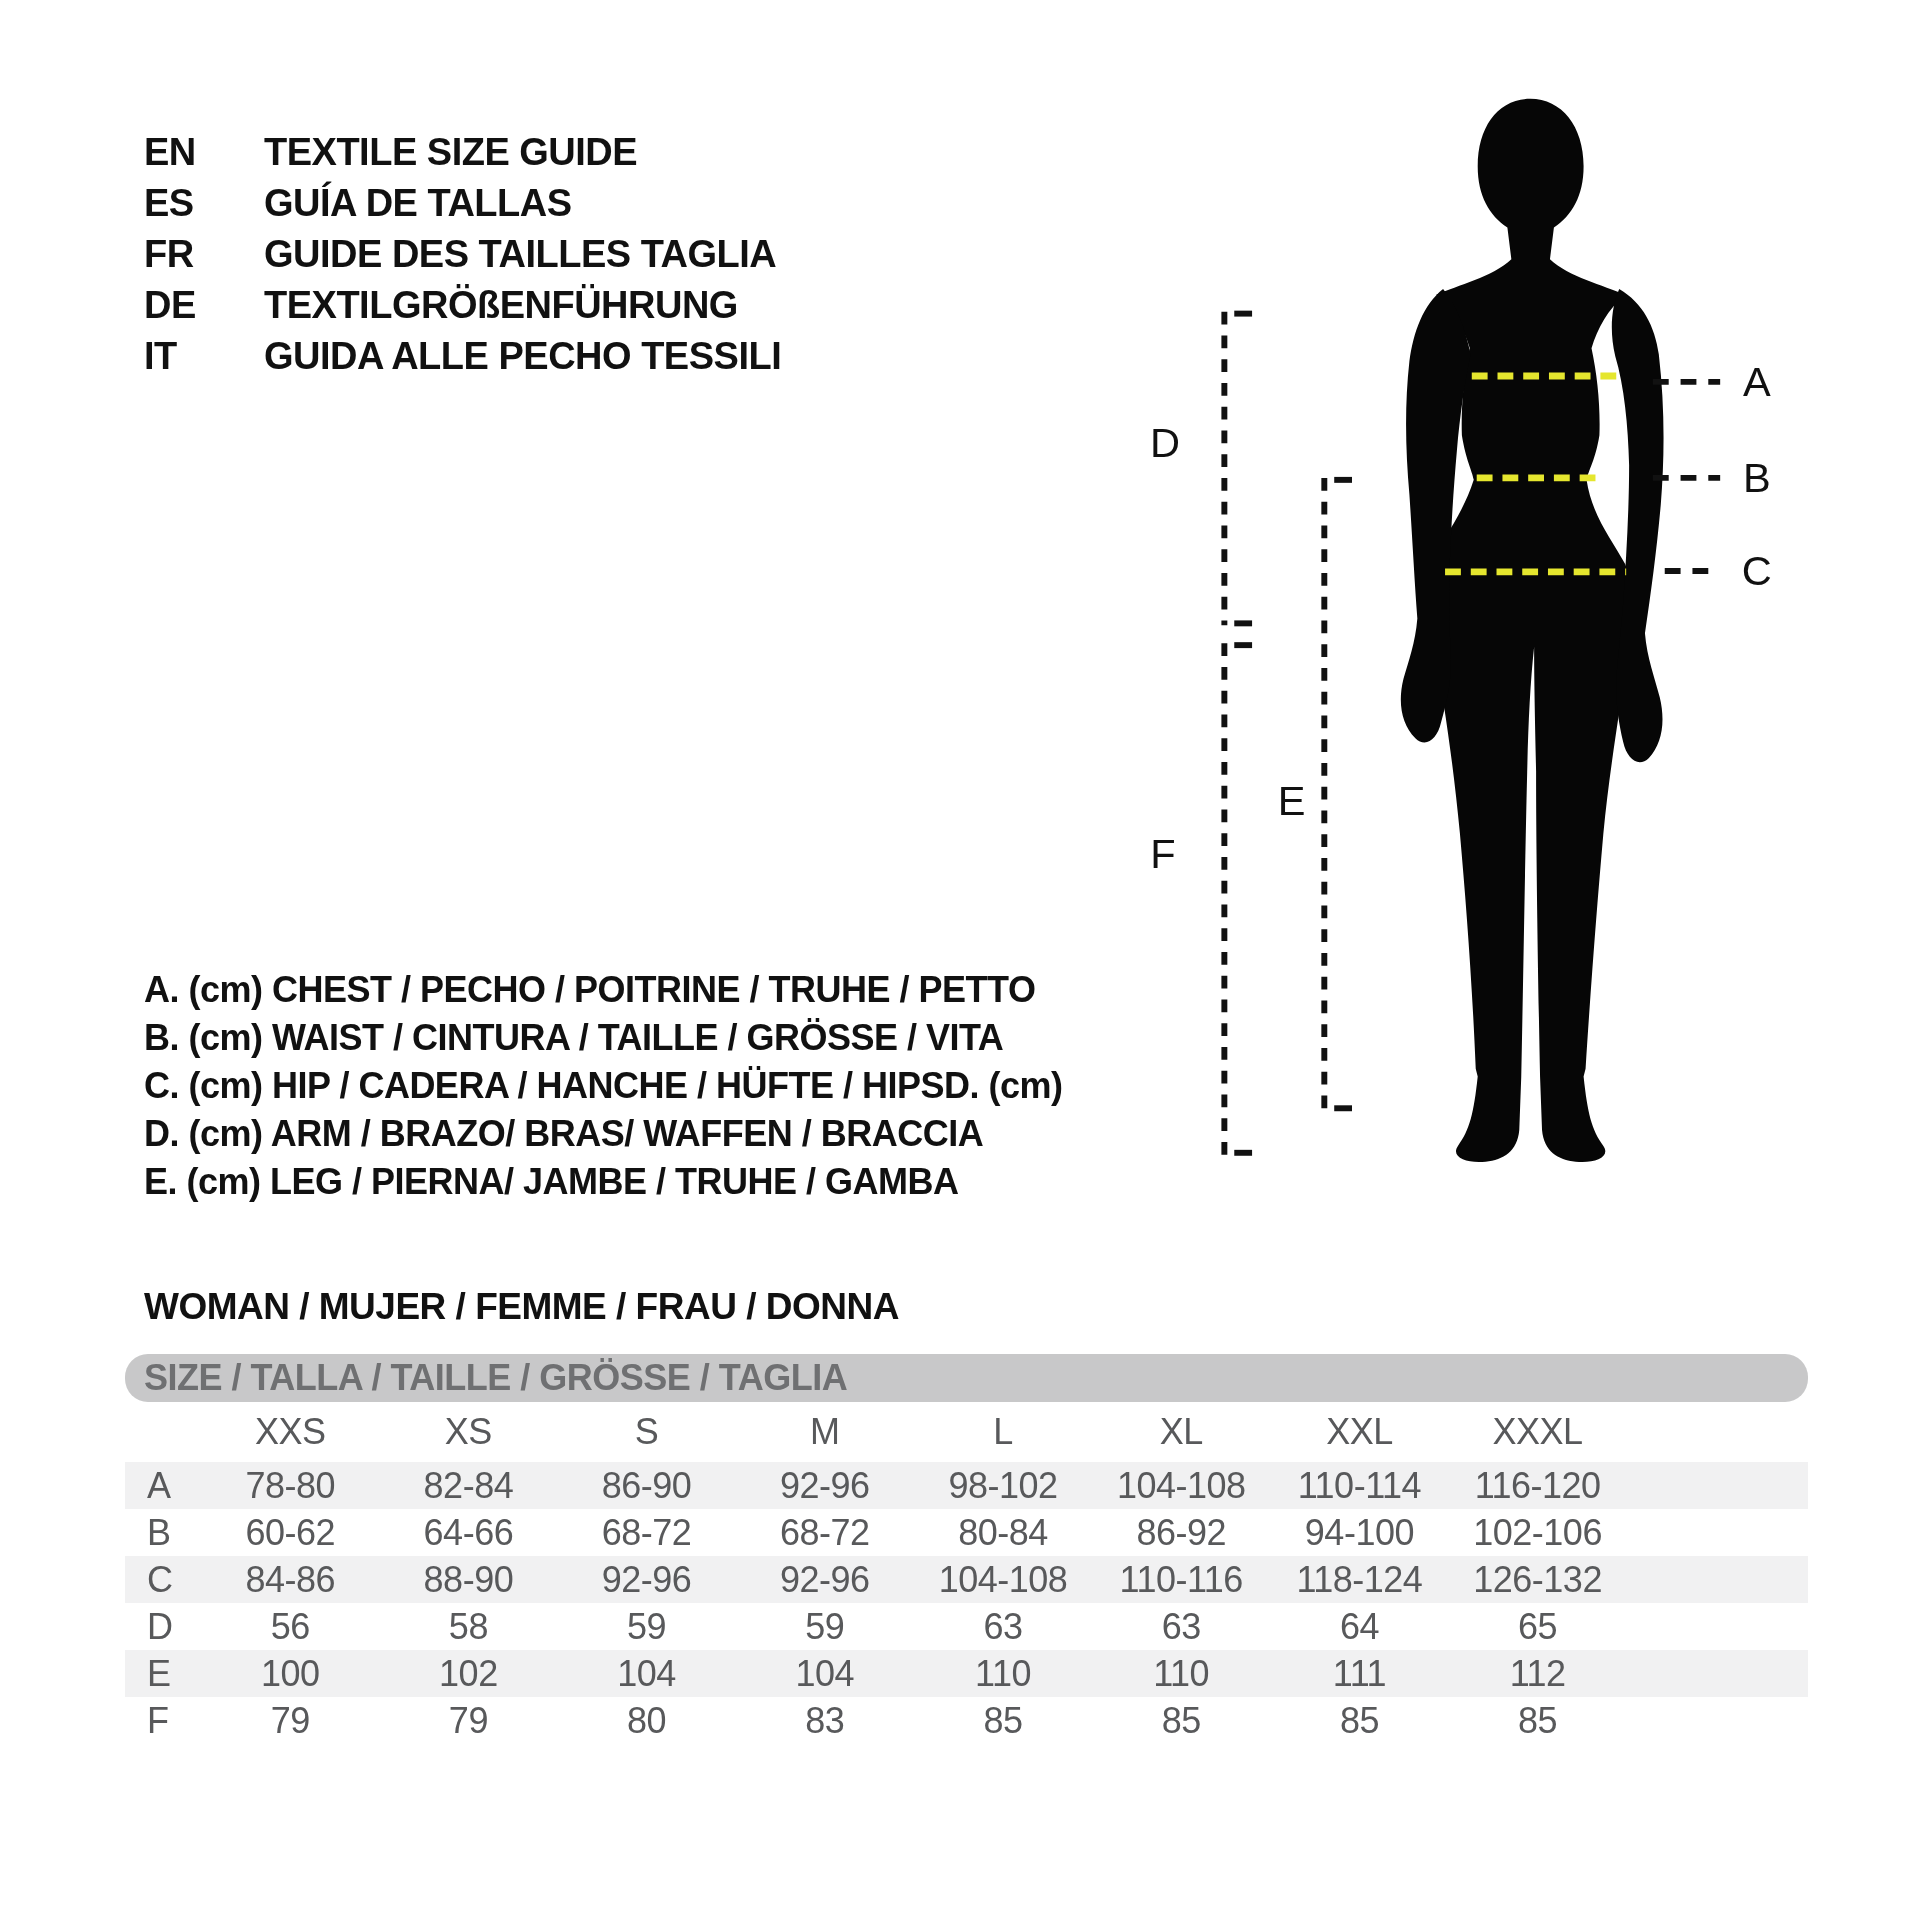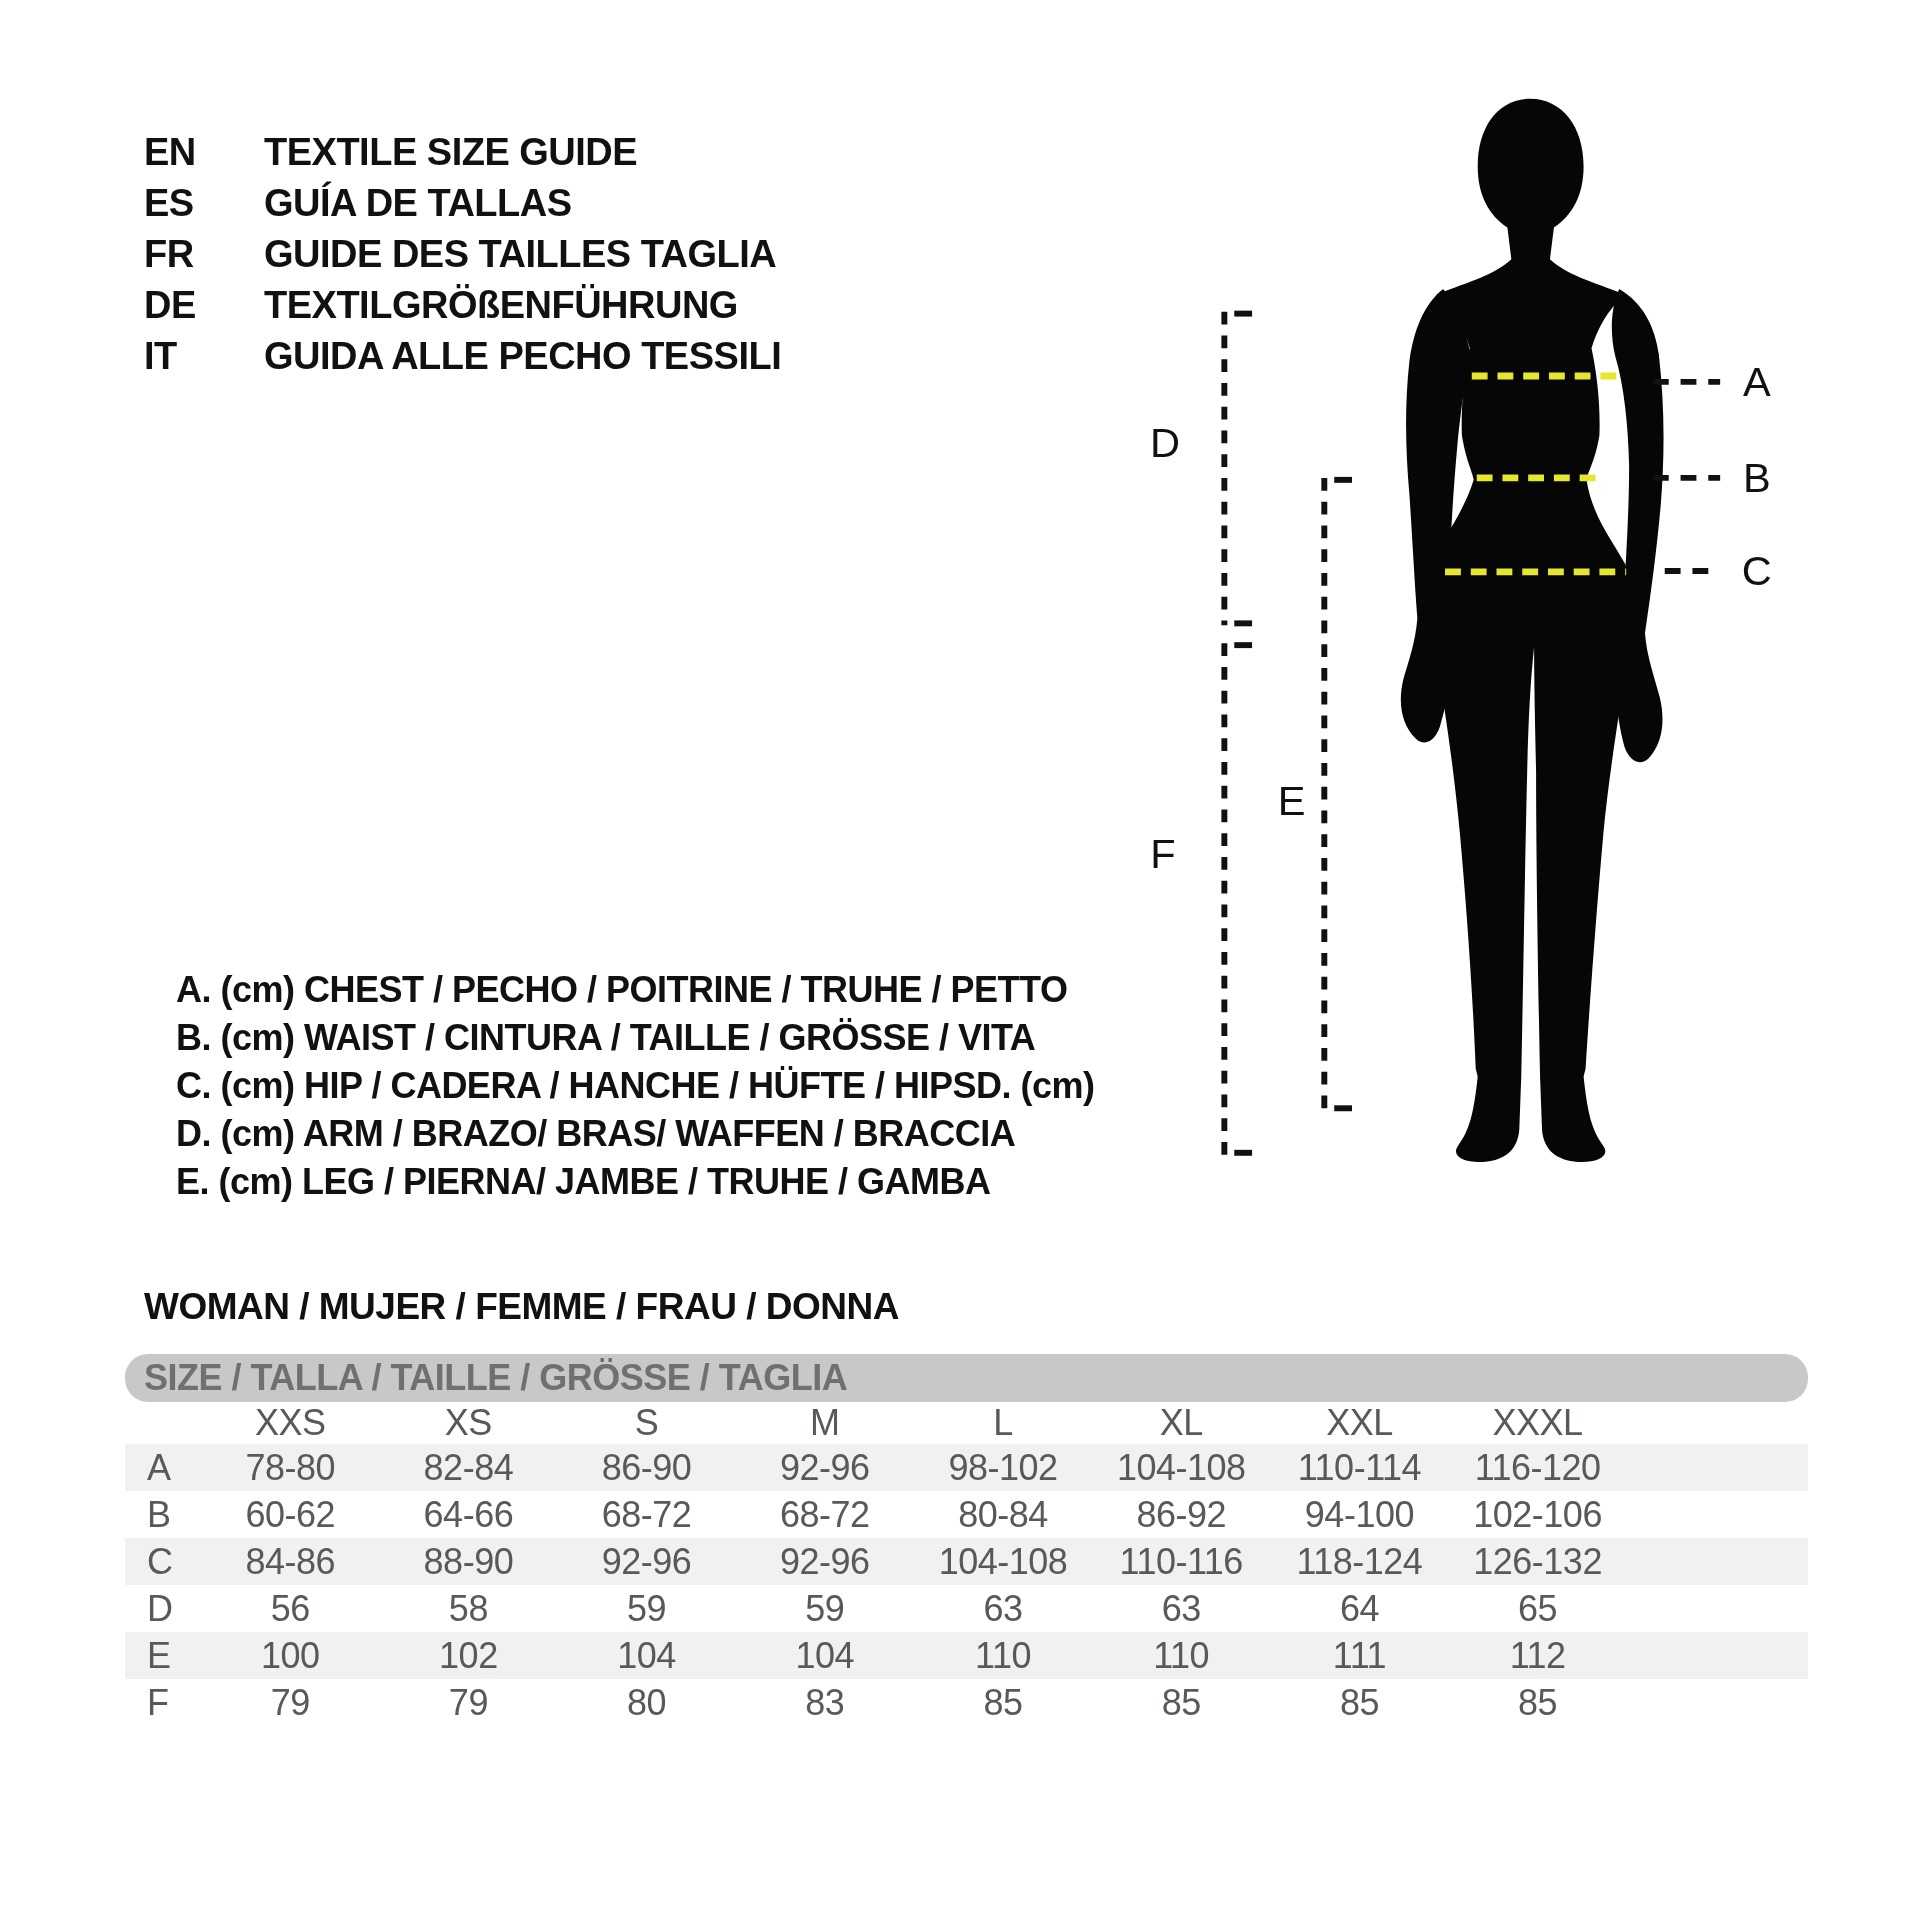--- a/index.html
+++ b/index.html
@@ -28,21 +28,20 @@
 
   
   .figure-svg { position:absolute; left:1069px; top:79px; width:857px; height:1158px; }
 
   
   .legend-block { position:absolute; left:144px; top:966px; }
   .legend-row {
     height:48px; line-height:48px;
     font-size:36px; font-weight:700; letter-spacing:-0.5px;
     white-space:nowrap;
-    margin-left:32px;
   }
 
   
   .gender-heading {
     position:absolute; left:144px; top:1286px;
     font-size:37px; font-weight:700; letter-spacing:-0.5px;
     white-space:nowrap;
   }
 
   
@@ -51,21 +50,21 @@
     height:48px; line-height:48px;
     background:#c8c8c9; color:#6f7072;
     font-size:36px; font-weight:700; letter-spacing:-0.5px;
     padding-left:19px; white-space:nowrap;border-radius:23px;
   }
   table.size-grid {
     width:1683px; table-layout:fixed; border-collapse:collapse;
     font-size:36px; color:#58595b; letter-spacing:-0.5px;
   }
   table.size-grid td { text-align:center; vertical-align:middle; padding:0; }
-  tr.sizes-row { height:42px; }
+  tr.sizes-row { height:60px; }
   tr.data-row { height:47px; }
   tr.band { background:#f1f1f2; }
   td.row-label { text-align:left !important; padding-left:22px !important; }
   col.c-label { width:76px; }
   col.c-size  { width:178px; }
   col.c-fill  { width:181px; }
 </style>
 </head>
 <body>
 

